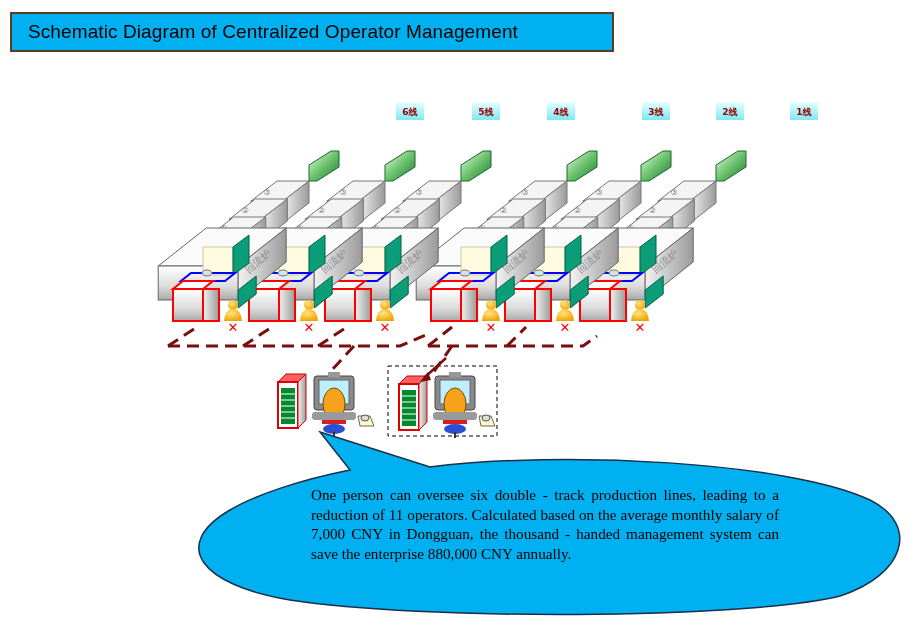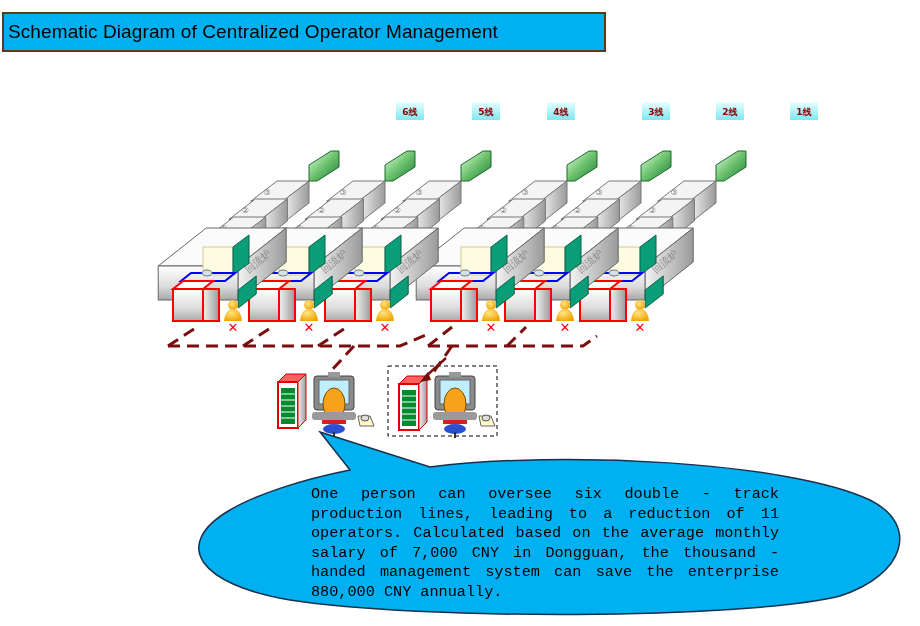--- a/index.html
+++ b/index.html
@@ -1,28 +1,28 @@
 <!DOCTYPE html>
 <html><head>
 <meta charset="utf-8">
 <style>
   html, body { margin:0; padding:0; background:#ffffff; }
   body { width:920px; height:626px; position:relative; overflow:hidden; font-family:"DejaVu Sans", sans-serif; }
   .title-box {
-    position:absolute; left:2px; top:12px; width:604px; height:40px;
+    position:absolute; left:10px; top:12px; width:604px; height:40px;
     background:#00b0f0; border:2px solid #5a3a1a; box-sizing:border-box;
-    font-size:19px; line-height:36px; padding-left:4px; color:#000;
+    font-size:19px; line-height:36px; padding-left:16px; color:#000;
     font-family:"Liberation Sans", sans-serif; letter-spacing:0.1px;
   }
   svg#scene { position:absolute; left:0; top:0; }
   .line-label text { font-family:"DejaVu Sans", sans-serif; font-weight:bold; }
   .callout-text {
     position:absolute; left:311px; top:485px; width:468px;
     font-size:15.2px; line-height:19.5px; text-align:justify; color:#000;
-    font-family:Liberation Mono, monospace;
+    font-family:Liberation Serif, serif;
   }
 </style>
 </head>
 <body>
 
 <div class="title-box">Schematic Diagram of Centralized Operator Management</div>
 
 <svg id="scene" width="920" height="626" viewBox="0 0 920 626">
   <defs>
     <linearGradient id="gGray" x1="0" y1="0" x2="0" y2="1">

